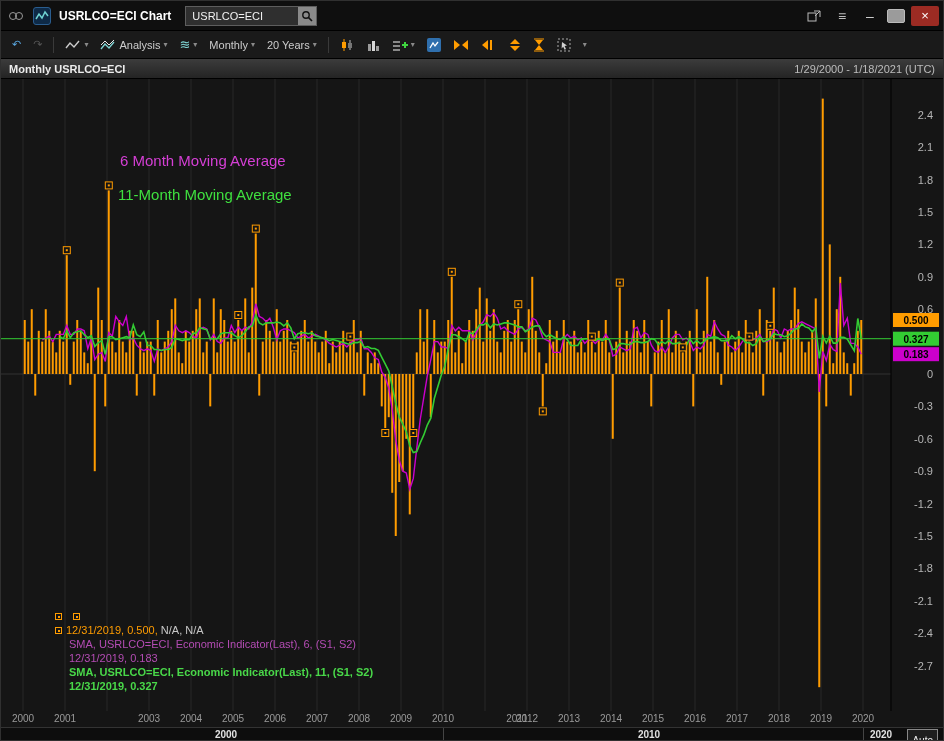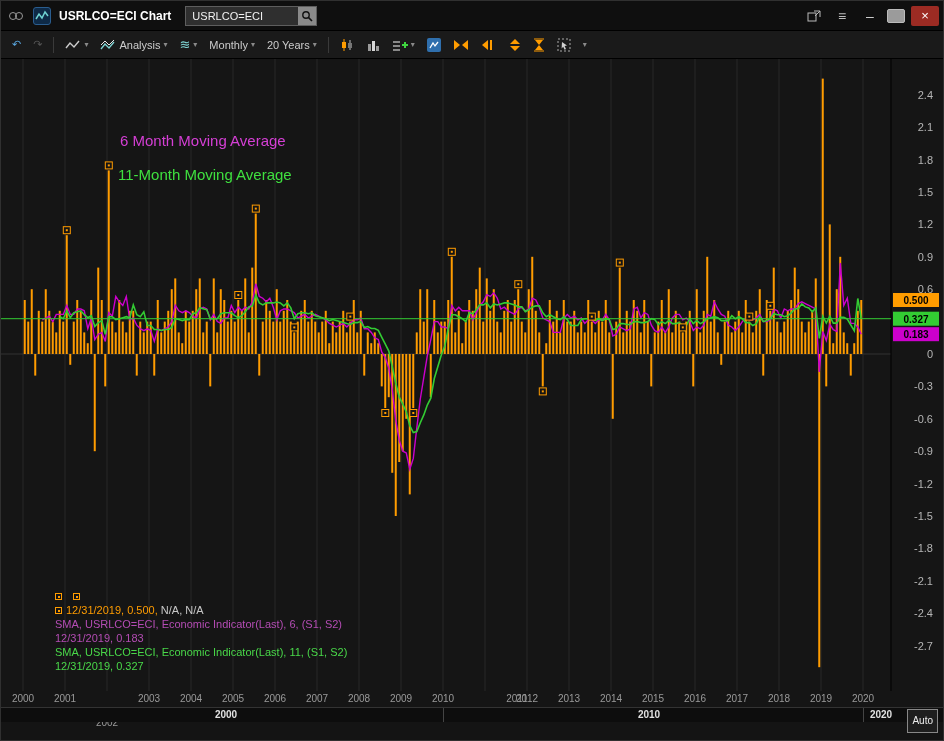--- a/index.html
+++ b/index.html
@@ -38,26 +38,26 @@
   .chart-wrap svg.plot { position:absolute; left:0; top:0; }
   svg text { font-family:"Liberation Sans", sans-serif; }
 
   .ann { position:absolute; white-space:nowrap; }
   .ann-title { left:106px; top:30px; font-size:18px; color:#ff9c00; }
   .ann-ma6 { left:119px; top:73px; font-size:15px; color:#d53fd5; }
   .ann-ma11 { left:117px; top:107px; font-size:15px; color:#3fe03f; }
 
   .legend { position:absolute; left:54px; top:530px; font-size:11px; line-height:14px; white-space:nowrap; }
   .lg-row { height:14px; }
-  .lg-indent { margin-left:0; }
+  .lg-indent { margin-left:14px; }
   .lg-sq { display:inline-block; width:7px; height:7px; border:1px solid #ff9c00; background:#141414; margin-right:4px; position:relative; top:0px; }
   .lg-sq i { position:absolute; left:2px; top:2px; width:2px; height:2px; background:#ff9c00; }
   .lg-orange { color:#ff9c00; }
   .lg-magenta { color:#b44cb4; }
-  .lg-green { color:#49d849; }
+  .lg-green { color:#49d849;font-weight:bold; }
   .lg-grey { color:#c8c8c8; }
 
   
   .xaxis { height:16px; position:relative; background:#151515; font-size:10px; color:#9a9a9a; }
   .yl { position:absolute; top:2px; transform:translateX(-50%); }
   .decades { height:15px; position:relative; background:#0d0d0d; border-top:1px solid #333; font-size:10px; color:#e0e0e0; font-weight:bold; }
   .dec { position:absolute; top:1px; width:40px; text-align:center; }
   .dec-2000 { left:205px; } .dec-2010 { left:628px; } .dec-2020 { left:860px; }
   .dsep { position:absolute; top:0; width:1px; height:100%; background:#444; }
   .dsep1 { left:442px; } .dsep2 { left:862px; }
@@ -197,20 +197,24 @@
     </span>
     <span class="tbtn">
       <svg width="14" height="14">
           <rect x="1" y="1" width="12" height="12" fill="none" stroke="#aaa" stroke-dasharray="2,2"></rect>
           <path d="M5,4 L10,7.5 L7.6,8 L9,11 L7.6,11.7 L6.2,8.8 L4.6,10.4 Z" fill="#cfcfcf"></path>
         </svg>
     </span>
     <span class="tbtn chev">▾</span>
   </nav>
 
+  <div class="chart-header">
+    <span class="ch-title">Monthly USRLCO=ECI</span>
+    <span class="ch-range">1/29/2000 - 1/18/2021 (UTC)</span>
+  </div>
 
   <div class="chart-wrap">
     <svg id="plot" class="plot" width="944" height="632">
         <g>
           <line x1="22" x2="22" y1="0" y2="632" stroke="#282828"></line>
           <line x1="64" x2="64" y1="0" y2="632" stroke="#282828"></line>
           <line x1="106" x2="106" y1="0" y2="632" stroke="#282828"></line>
           <line x1="148" x2="148" y1="0" y2="632" stroke="#282828"></line>
           <line x1="190" x2="190" y1="0" y2="632" stroke="#282828"></line>
           <line x1="232" x2="232" y1="0" y2="632" stroke="#282828"></line>

